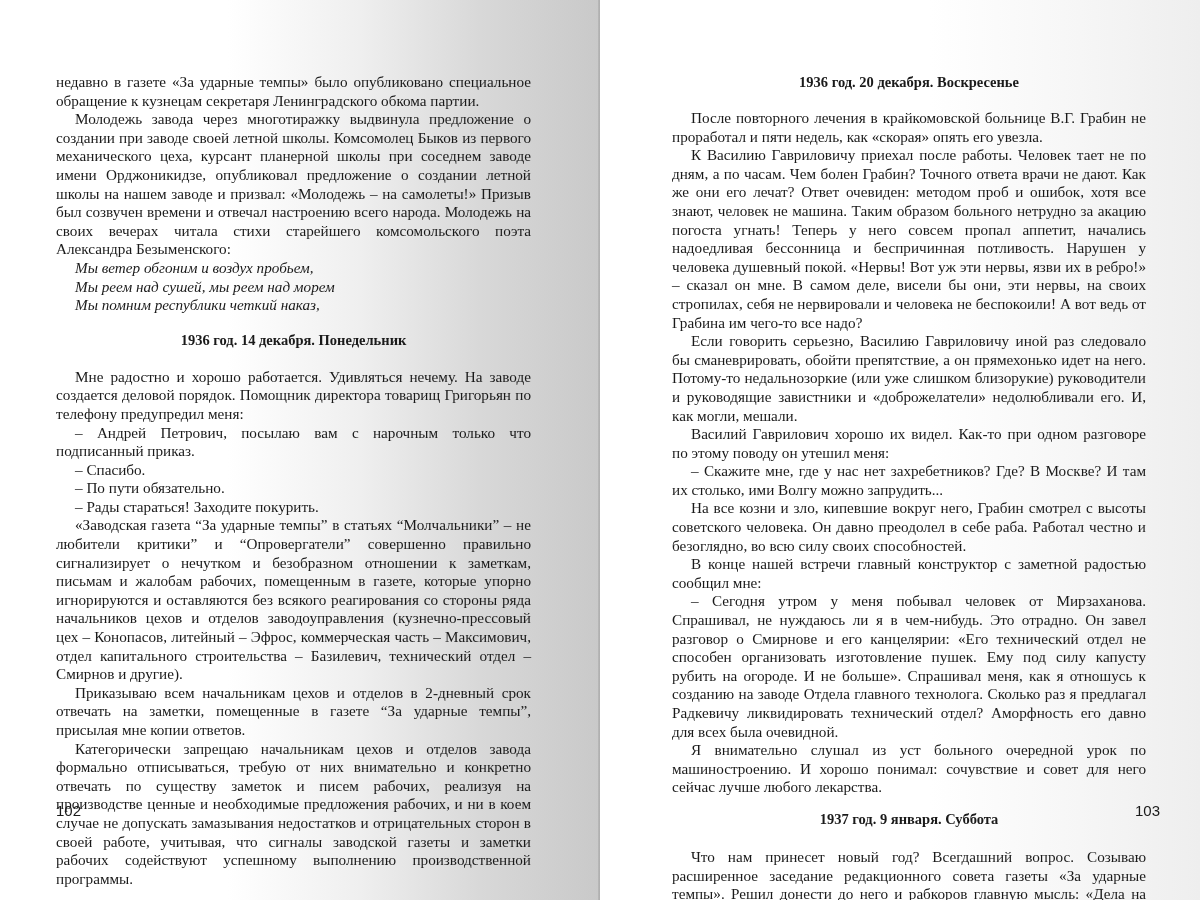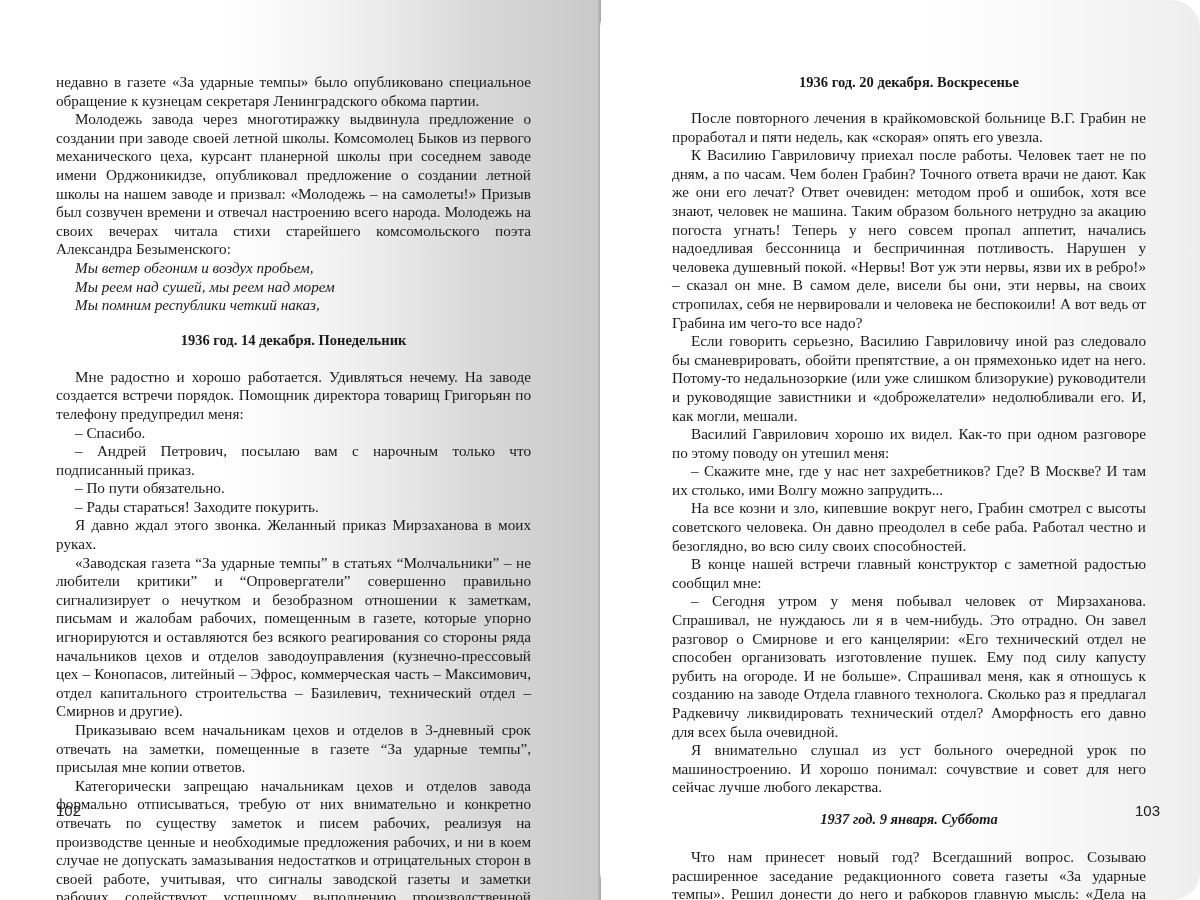--- a/index.html
+++ b/index.html
@@ -15,40 +15,39 @@
     width: 600px;
     background: linear-gradient(to right, #ffffff 0%, #ffffff 38%, #efefef 60%, #d8d8d8 80%, #c9c9c9 100%);
   }
   .gutter-line {
     position: absolute; left: 598px; top: 0; width: 3px; height: 900px;
     background: linear-gradient(to right, #b9b9b9, #a8a8a8);
   }
   .page-right {
     width: 600px;
     background: linear-gradient(to right, #ffffff 0%, #ffffff 55%, #f6f6f6 80%, #eeeeee 100%);
-    border-radius: 28px;
   }
   .text-block {
     position: absolute;
     font-size: 15.2px;
     line-height: 18.6px;
     text-align: justify;
   }
   .page-left .text-block { left: 56px; top: 73px; width: 475px; }
   .page-right .text-block { left: 72px; top: 73px; width: 474px; }
   .text-block p { margin: 0; text-indent: 19px; }
   .text-block p.noindent { text-indent: 0; }
   .poem { margin: 0 0 16px 19px; font-style: italic; }
   .poem div { margin: 0; }
   h2.entry-heading {
     font-size: 14.5px; font-weight: bold; text-align: center;
     margin: 12px 0 19px 0; line-height: 18px;
   }
   .page-right h2.entry-heading.first { margin-top: 0; margin-bottom: 18px; }
-  .page-right h2.entry-heading.second { margin-top: 13px; margin-bottom: 20px; font-style: italic; }
+  .page-right h2.entry-heading.second { margin-top: 13px; margin-bottom: 20px; }
   .page-number {
     position: absolute; top: 802px;
     font-family: "Liberation Sans", "DejaVu Sans", sans-serif;
     font-size: 15px; color: #1a1a1a;
   }
   .page-left .page-number { left: 56px; }
   .page-right .page-number { right: 40px; }
 </style>
 </head>
 <body>
@@ -58,28 +57,27 @@
   <div class="page page-left">
     <div class="text-block">
       <p class="noindent">недавно в газете «За ударные темпы» было опубликовано специальное обращение к кузнецам секретаря Ленинградского обкома партии.</p>
       <p>Молодежь завода через многотиражку выдвинула предложение о создании при заводе своей летной школы. Комсомолец Быков из первого механического цеха, курсант планерной школы при соседнем заводе имени Орджоникидзе, опубликовал предложение о создании летной школы на нашем заводе и призвал: «Молодежь – на самолеты!» Призыв был созвучен времени и отвечал настроению всего народа. Молодежь на своих вечерах читала стихи старейшего комсомольского поэта Александра Безыменского:</p>
       <div class="poem">
         <div>Мы ветер обгоним и воздух пробьем,</div>
         <div>Мы реем над сушей, мы реем над морем</div>
         <div>Мы помним республики четкий наказ,</div>
       </div>
       <h2 class="entry-heading">1936 год. 14 декабря. Понедельник</h2>
-      <p>Мне радостно и хорошо работается. Удивляться нечему. На заводе создается встречи порядок. Помощник директора товарищ Григорьян по телефону предупредил меня:</p>
+      <p>Мне радостно и хорошо работается. Удивляться нечему. На заводе создается деловой порядок. Помощник директора товарищ Григорьян по телефону предупредил меня:</p>
+      <p>– Андрей Петрович, посылаю вам с нарочным только что подписанный приказ.</p>
       <p>– Спасибо.</p>
-      <p>– Андрей Петрович, посылаю вам с нарочным только что подписанный приказ.</p>
       <p>– По пути обязательно.</p>
       <p>– Рады стараться! Заходите покурить.</p>
-      <p>Я давно ждал этого звонка. Желанный приказ Мирзаханова в моих руках.</p>
       <p>«Заводская газета “За ударные темпы” в статьях “Молчальники” – не любители критики” и “Опровергатели” совершенно правильно сигнализирует о нечутком и безобразном отношении к заметкам, письмам и жалобам рабочих, помещенным в газете, которые упорно игнорируются и оставляются без всякого реагирования со стороны ряда начальников цехов и отделов заводоуправления (кузнечно-прессовый цех – Конопасов, литейный – Эфрос, коммерческая часть – Максимович, отдел капитального строительства – Базилевич, технический отдел – Смирнов и другие).</p>
-      <p>Приказываю всем начальникам цехов и отделов в 3-дневный срок отвечать на заметки, помещенные в газете “За ударные темпы”, присылая мне копии ответов.</p>
+      <p>Приказываю всем начальникам цехов и отделов в 2-дневный срок отвечать на заметки, помещенные в газете “За ударные темпы”, присылая мне копии ответов.</p>
       <p>Категорически запрещаю начальникам цехов и отделов завода формально отписываться, требую от них внимательно и конкретно отвечать по существу заметок и писем рабочих, реализуя на производстве ценные и необходимые предложения рабочих, и ни в коем случае не допускать замазывания недостатков и отрицательных сторон в своей работе, учитывая, что сигналы заводской газеты и заметки рабочих содействуют успешному выполнению производственной программы.</p>
 
     </div>
     <div class="page-number">102</div>
   </div>
 
   <div class="gutter-line"></div>
 
   <div class="page page-right">
     <div class="text-block">

